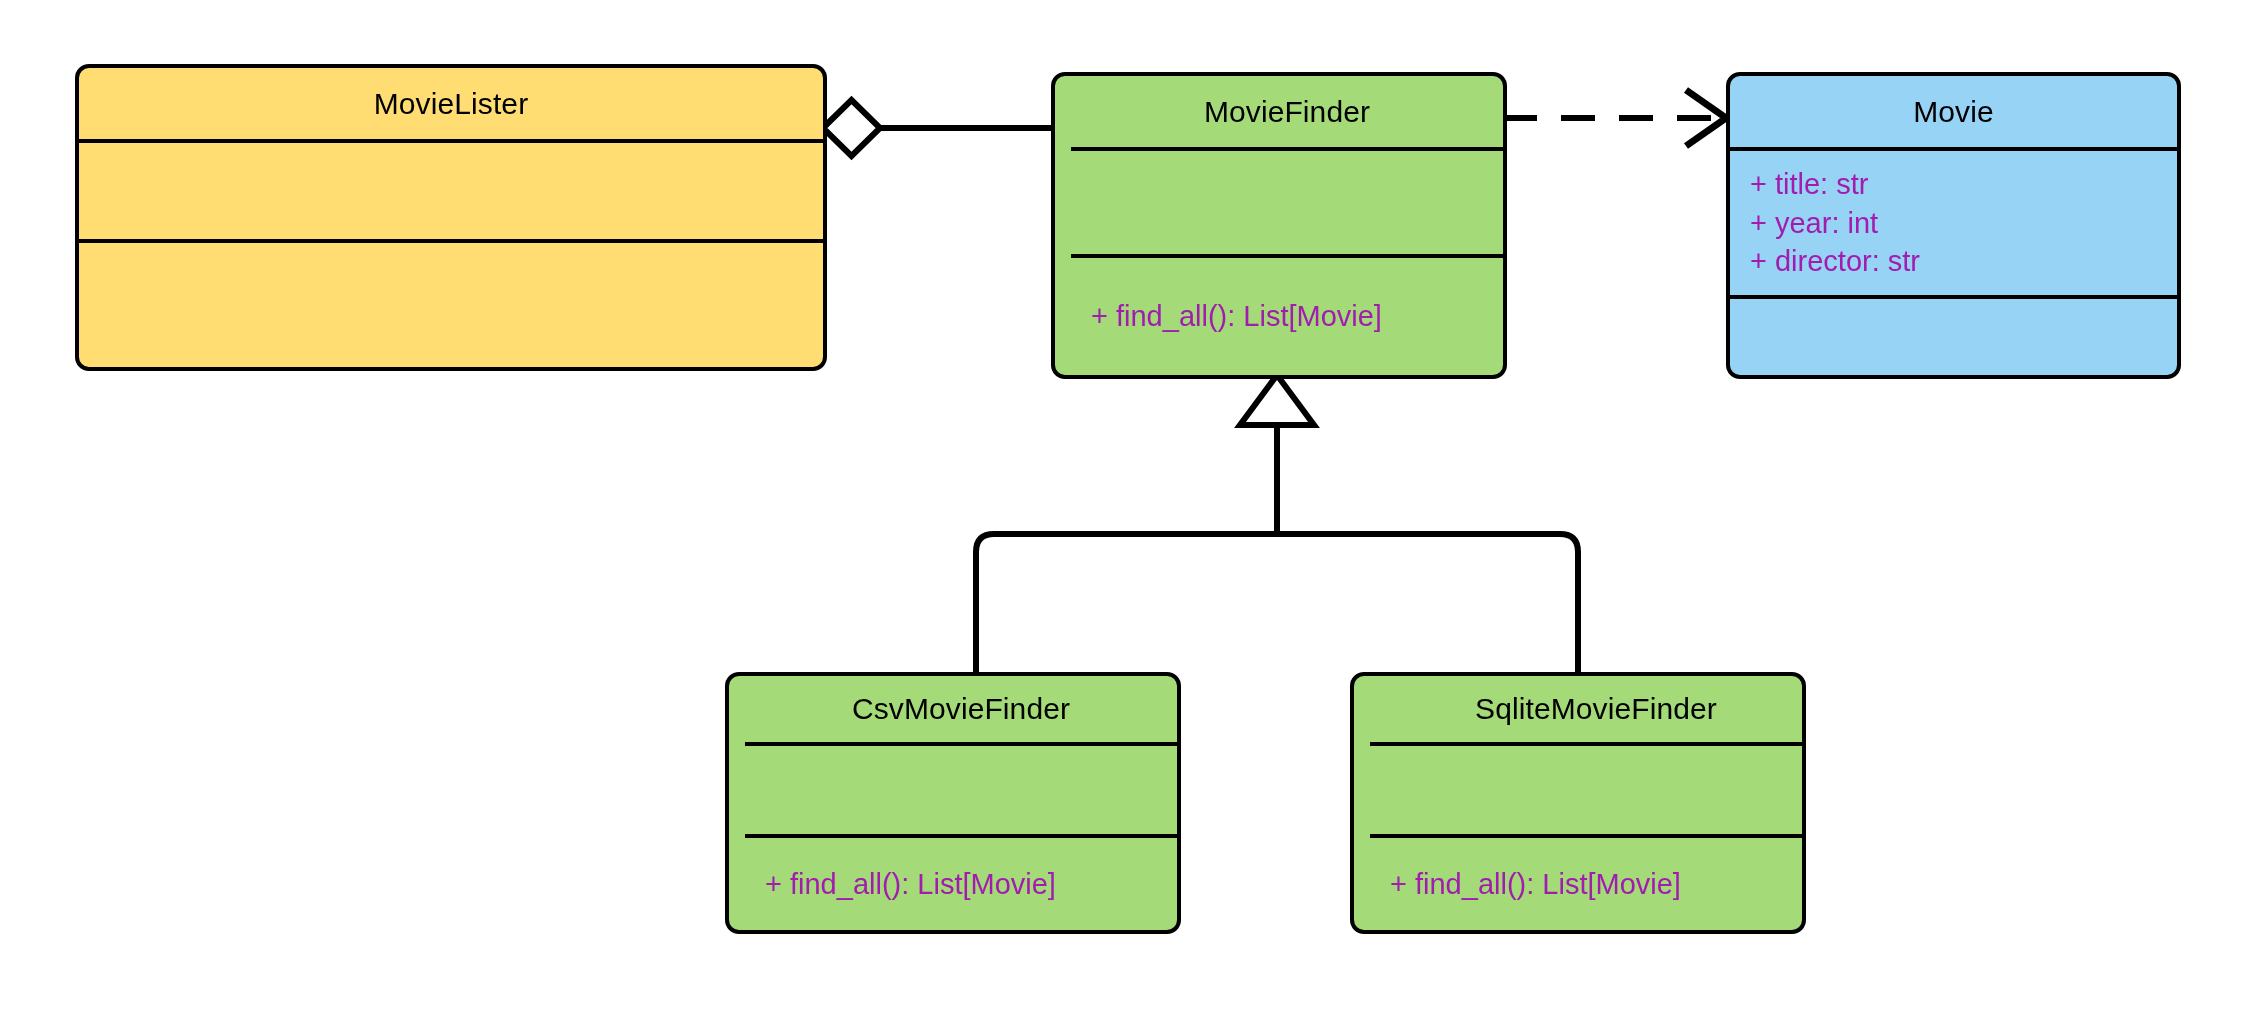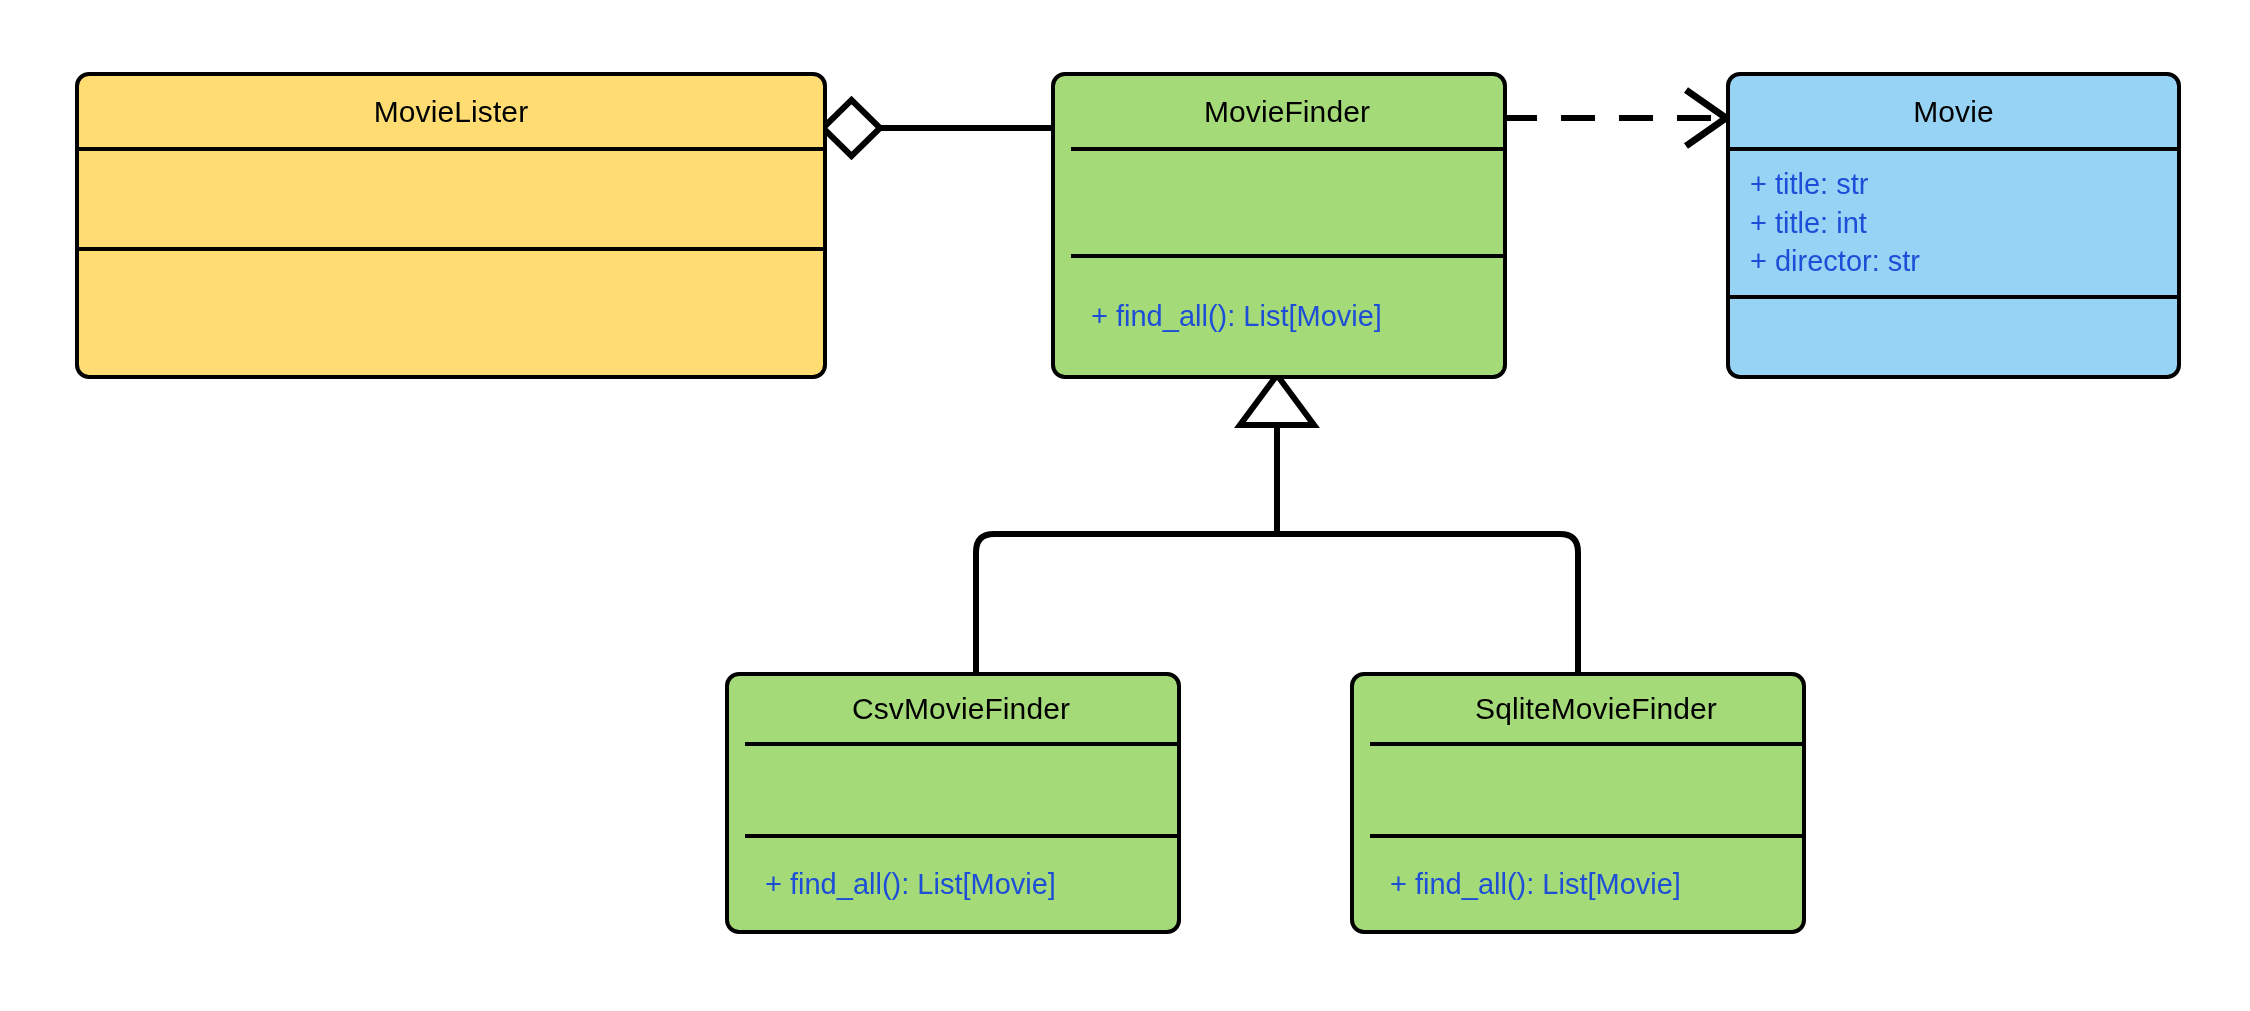--- a/index.html
+++ b/index.html
@@ -65,21 +65,21 @@
     background: #000000;
     flex: 0 0 4px;
   }
 
   .uml-members {
     display: flex;
     flex-direction: column;
     justify-content: center;
     padding-left: 20px;
     font-size: 29px;
-    color: #1d4ed8;
+    color: #a21caf;
   }
 
   .uml-member-line {
     line-height: 1.33;
     white-space: nowrap;
   }
 
   .uml-empty {
     
   }
@@ -109,21 +109,21 @@
     <g>
 
       <polygon points="1277,375 1240,425 1314,425" fill="#ffffff" stroke="#000000" stroke-width="6" stroke-linejoin="miter"></polygon>
 
       <line x1="1277" y1="425" x2="1277" y2="534" stroke="#000000" stroke-width="6"></line>
 
       <path d="M 976 676 L 976 552 Q 976 534 994 534 L 1560 534 Q 1578 534 1578 552 L 1578 676" fill="none" stroke="#000000" stroke-width="6" stroke-linecap="butt"></path>
     </g>
   </svg>
 
-  <div class="uml-class fill-yellow" style="left:75px; top:72px; width:752px; height:307px;">
+  <div class="uml-class fill-yellow" style="left:75px; top:64px; width:752px; height:307px;">
     <div class="uml-compartment uml-title" style="height:71px;">MovieLister</div>
     <div class="uml-divider"></div>
     <div class="uml-compartment uml-members uml-empty" style="height:96px;"></div>
     <div class="uml-divider"></div>
   </div>
 
   <div class="uml-class fill-green" style="left:1051px; top:72px; width:456px; height:307px;">
     <div class="uml-compartment uml-title" style="height:71px;">MovieFinder</div>
     <div class="uml-divider"></div>
     <div class="uml-compartment uml-members uml-empty" style="height:103px;"></div>
@@ -131,21 +131,21 @@
     <div class="uml-compartment uml-members" style="flex:1 1 auto;">
       <div class="uml-member-line">+ find_all(): List[Movie]</div>
     </div>
   </div>
 
   <div class="uml-class fill-blue" style="left:1726px; top:72px; width:455px; height:307px;">
     <div class="uml-compartment uml-title" style="height:71px;">Movie</div>
     <div class="uml-divider"></div>
     <div class="uml-compartment uml-members" style="height:144px;">
       <div class="uml-member-line">+ title: str</div>
-      <div class="uml-member-line">+ title: int</div>
+      <div class="uml-member-line">+ year: int</div>
       <div class="uml-member-line">+ director: str</div>
     </div>
     <div class="uml-divider"></div>
     <div class="uml-compartment uml-members uml-empty" style="flex:1 1 auto;"></div>
   </div>
 
   <div class="uml-class fill-green" style="left:725px; top:672px; width:456px; height:262px;">
     <div class="uml-compartment uml-title" style="height:66px;">CsvMovieFinder</div>
     <div class="uml-divider"></div>
     <div class="uml-compartment uml-members uml-empty" style="height:88px;"></div>

